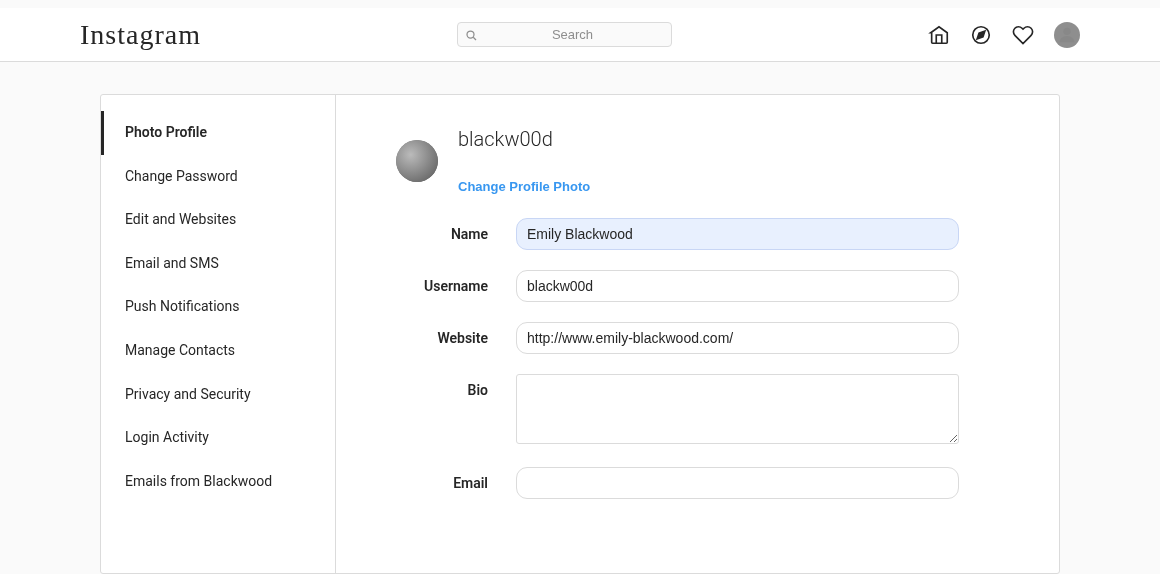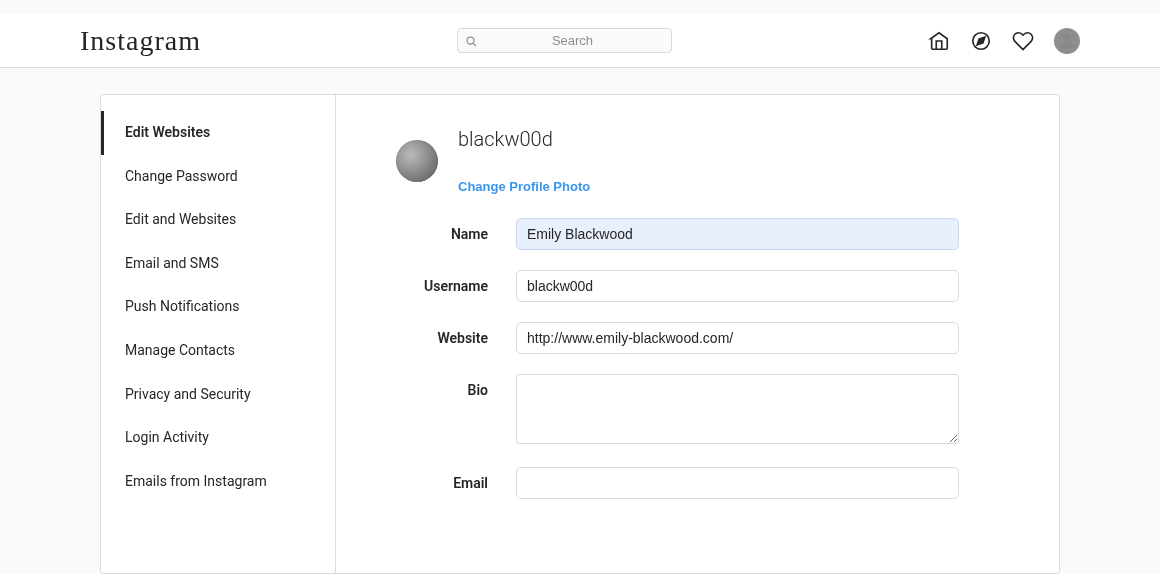--- a/index.html
+++ b/index.html
@@ -13,21 +13,21 @@
     
     .header {
       background: #fff;
       border-bottom: 1px solid #dbdbdb;
       height: 54px;
       display: flex;
       align-items: center;
       justify-content: space-between;
       padding: 0 80px;
       position: sticky;
-      top: 14px;
+      top: 8px;
       z-index: 100;
     }
     .header-logo {
       font-family: 'Brush Script MT', cursive;
       font-size: 28px;
       color: #262626;
       font-weight: normal;
       letter-spacing: 1px;
     }
     .header-search {
@@ -177,21 +177,21 @@
       padding-top: 8px;
       flex-shrink: 0;
       color: #262626;
     }
     .form-field {
       flex: 1;
     }
     .form-input {
       width: 100%;
       border: 1px solid #dbdbdb;
-      border-radius: 5px;
+      border-radius: 11px;
       padding: 7px 10px;
       font-size: 14px;
       color: #262626;
       outline: none;
       background: #fff;
     }
     .form-input.highlighted { background: #e8f0fe; border-color: #c8d6f5; }
     .form-textarea {
       width: 100%;
       border: 1px solid #dbdbdb;
@@ -264,29 +264,29 @@
         </svg>
       </div>
     </span>
   </div>
 </header>
 
 <div style="padding: 10px 0;">
   <div class="main-container">
 
     <nav class="sidebar">
-      <div class="sidebar-item active">Edit Websites</div>
+      <div class="sidebar-item active">Photo Profile</div>
       <div class="sidebar-item">Change Password</div>
       <div class="sidebar-item">Edit and Websites</div>
       <div class="sidebar-item">Email and SMS</div>
       <div class="sidebar-item">Push Notifications</div>
       <div class="sidebar-item">Manage Contacts</div>
       <div class="sidebar-item">Privacy and Security</div>
       <div class="sidebar-item">Login Activity</div>
-      <div class="sidebar-item">Emails from Instagram</div>
+      <div class="sidebar-item">Emails from Blackwood</div>
     </nav>
 
     <div class="content">
 
       <div class="profile-header">
         <div class="profile-avatar">
           <div class="profile-avatar-inner"></div>
         </div>
         <div class="profile-info">
           <div class="profile-username">blackw00d</div>

